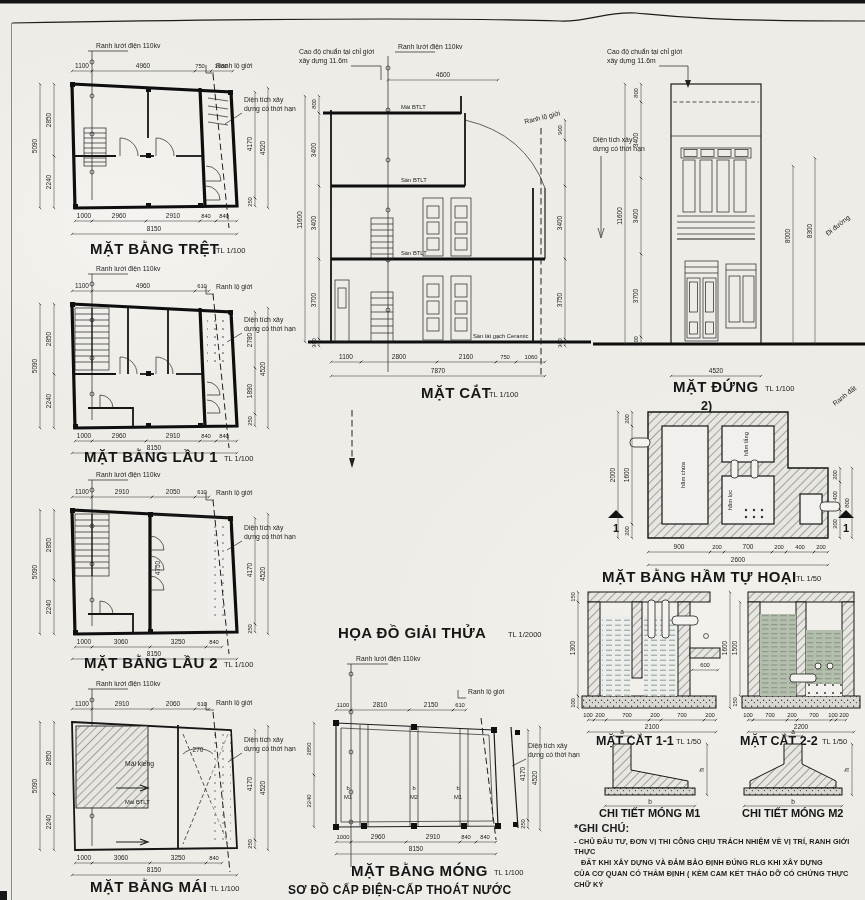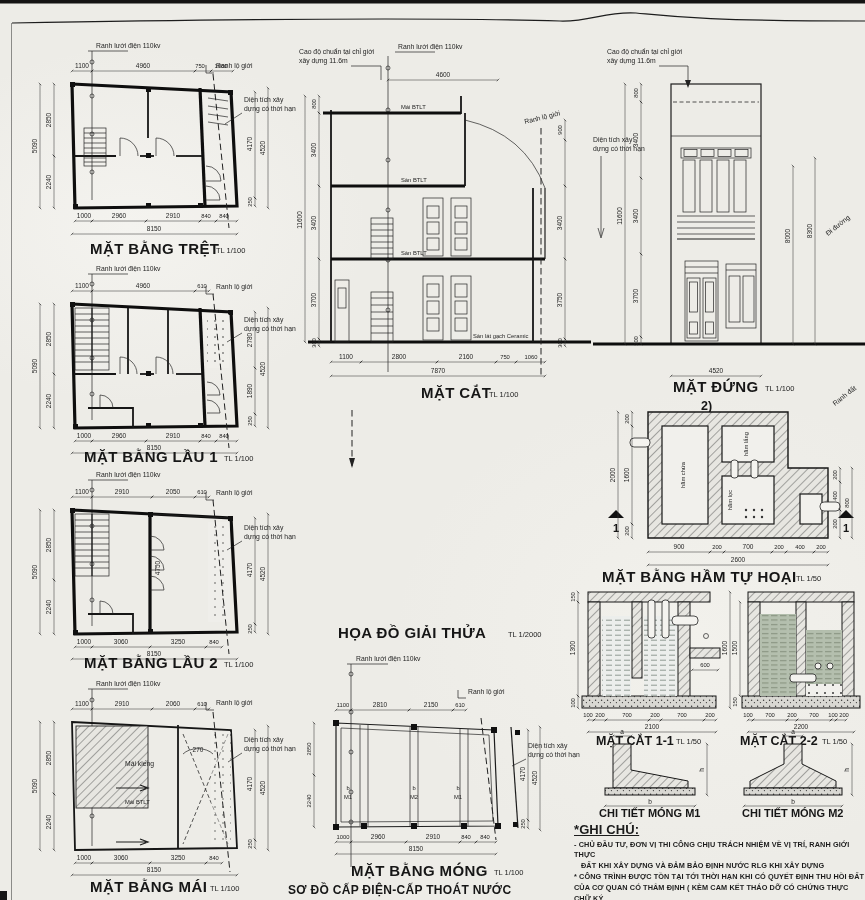--- a/index.html
+++ b/index.html
@@ -23,21 +23,21 @@
   .scl{font-size:7.5px;fill:#222}
   .s1{stroke:#242424;stroke-width:.7;fill:none}
   .s15{stroke:#1d1d1d;stroke-width:1.2;fill:none}
   .s2{stroke:#161616;stroke-width:1.8;fill:none}
   .s3{stroke:#0e0e0e;stroke-width:3.2;fill:none}
   .sd{stroke:#2a2a2a;stroke-width:.8;fill:none;stroke-dasharray:4 2.5}
   .sdd{stroke:#222;stroke-width:1;fill:none;stroke-dasharray:6.5 3.5}
   .dm{stroke:#3a3a3a;stroke-width:.55;fill:none;marker-start:url(#tk);marker-end:url(#tk)}
   .bf{fill:#101010;stroke:none}
   .notes{font-size:7.3px;line-height:1.5;color:#1c1c1c;font-weight:bold;letter-spacing:.1px}
-  .notes .hd{text-decoration:underline;font-size:13px}
+  .notes .hd{font-size:11px}
 </style>
 </head>
 <body>
 
 <div id="sheet">
 
 <svg width="0" height="0">
       <defs>
   <marker id="tk" markerWidth="7" markerHeight="7" refX="3.5" refY="3.5" orient="auto">
     <path d="M1.2,5.8 L5.8,1.2" stroke="#222" stroke-width="1.1" fill="none"></path>
@@ -913,18 +913,17 @@
   <text class="scl" x="198" y="223">TL 1/100</text>
 </svg>
 
 <div class="blk" style="left:288px;top:880px;width:330px">
   <span style="font-size:12px;font-weight:bold;letter-spacing:.3px;color:#161616">SƠ ĐỒ CẤP ĐIỆN-CẤP THOÁT NƯỚC</span>
 </div>
 
 <div class="blk notes" style="left:574px;top:820px;width:292px">
   <div class="hd">*GHI CHÚ:</div>
   <div>- CHỦ ĐẦU TƯ, ĐƠN VỊ THI CÔNG CHỊU TRÁCH NHIỆM VỀ VỊ TRÍ, RANH GIỚI THỰC</div>
-  <div style="padding-left:7px">ĐẤT KHI XÂY DỰNG VÀ ĐẢM BẢO ĐỊNH NƯỚC RLG KHI XÂY DỰNG</div>
-  <div>* CÔNG TRÌNH ĐƯỢC TỒN TẠI TỚI THỜI HẠN KHI CÓ QUYẾT ĐỊNH THU HỒI ĐẤT</div>
+  <div style="padding-left:7px">ĐẤT KHI XÂY DỰNG VÀ ĐẢM BẢO ĐỊNH ĐÚNG RLG KHI XÂY DỰNG</div>
   <div>CỦA CƠ QUAN CÓ THẨM ĐỊNH ( KÈM CAM KẾT THÁO DỠ CÓ CHỨNG THỰC CHỮ KÝ</div>
 </div>
 
 </div>
 
 </body></html>

